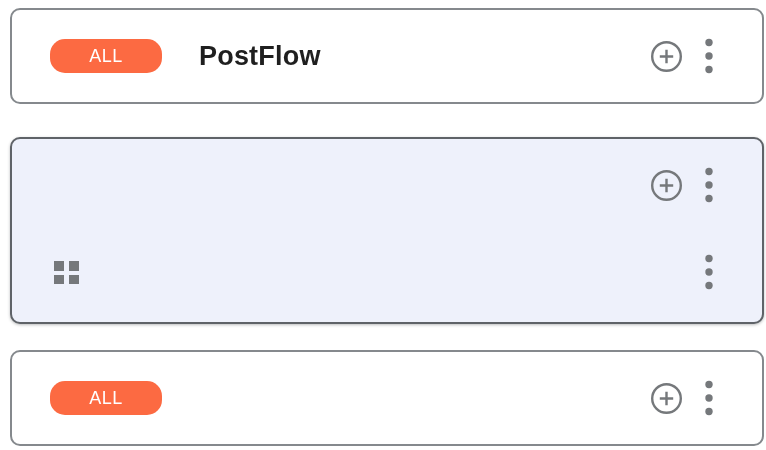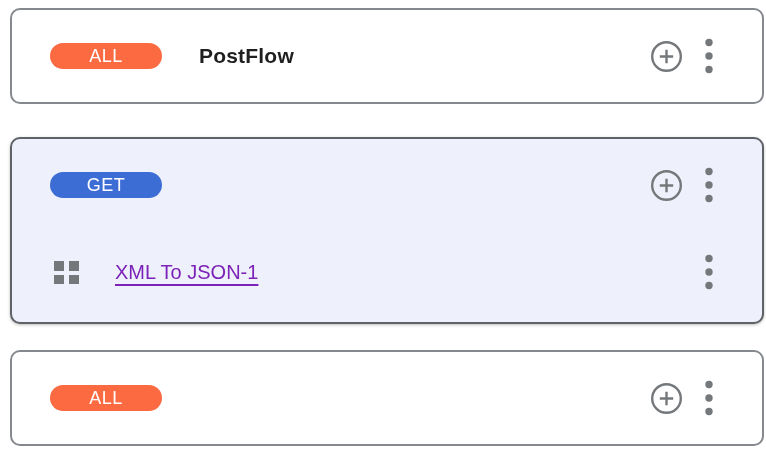--- a/index.html
+++ b/index.html
@@ -27,29 +27,29 @@
     box-shadow:0 1px 3px rgba(60,64,67,.35);
   }
   .card+.card{margin-top:30px;}
   .card:nth-of-type(1){margin-bottom:33px;}
   .card:nth-of-type(2){margin-bottom:26px;}
   .card+.card{margin-top:0;}
   .flow-row{
     display:flex;align-items:center;height:92px;padding-left:38px;padding-right:48px;
   }
   .badge{
-    width:112px;height:26px;border-radius:15px;
+    width:112px;height:34px;border-radius:15px;
     display:flex;align-items:center;justify-content:center;
     color:var(--badge-text);font-size:18px;letter-spacing:.5px;
     flex:0 0 auto;
   }
   .badge--all{background:var(--badge-all-bg);}
   .badge--get{background:var(--badge-get-bg);}
   .flow-title{
-    margin-left:37px;font-size:21px;font-weight:600;color:var(--title-text);
+    margin-left:37px;font-size:27px;font-weight:600;color:var(--title-text);
     letter-spacing:.2px;white-space:nowrap;
   }
   .spacer{flex:1 1 auto;}
   .icon-btn{
     background:none;border:none;padding:0;margin:0;cursor:pointer;
     color:var(--icon-gray);display:flex;align-items:center;justify-content:center;
   }
   .icon-btn.add{margin-right:21px;}
   .policy-row{
     display:flex;align-items:center;height:82px;
@@ -88,21 +88,20 @@
               <circle cx="5" cy="19" r="3.7"></circle>
               <circle cx="5" cy="32.5" r="3.7"></circle>
           </svg>
         </span>
       </button>
     </div>
   </section>
 
   <section class="card card--selected">
     <div class="flow-row">
-      <span class="badge badge--get">GET</span>
       <span class="spacer"></span>
       <button class="icon-btn add">
         <span>
           <svg width="33" height="33" viewBox="0 0 33 33" fill="none" stroke="currentColor" stroke-width="2.4">
             <circle cx="16.5" cy="16.5" r="14.3"></circle>
             <path d="M16.5 9.8v13.4M9.8 16.5h13.4"></path>
           </svg>
         </span>
       </button>
       <button class="icon-btn">
@@ -117,21 +116,20 @@
     </div>
     <div class="policy-row">
       <span class="grid-icon">
         <svg width="29" height="29" viewBox="0 0 29 29" fill="currentColor">
           <rect x="2" y="3" width="10" height="10"></rect>
             <rect x="17" y="3" width="10" height="10"></rect>
           <rect x="2" y="17" width="10" height="9"></rect>
             <rect x="17" y="17" width="10" height="9"></rect>
         </svg>
       </span>
-      <a class="policy-link">XML To JSON-1</a>
       <span class="spacer"></span>
       <button class="icon-btn">
         <span>
           <svg width="10" height="38" viewBox="0 0 10 38" fill="currentColor">
             <circle cx="5" cy="5.5" r="3.7"></circle>
               <circle cx="5" cy="19" r="3.7"></circle>
               <circle cx="5" cy="32.5" r="3.7"></circle>
           </svg>
         </span>
       </button>

